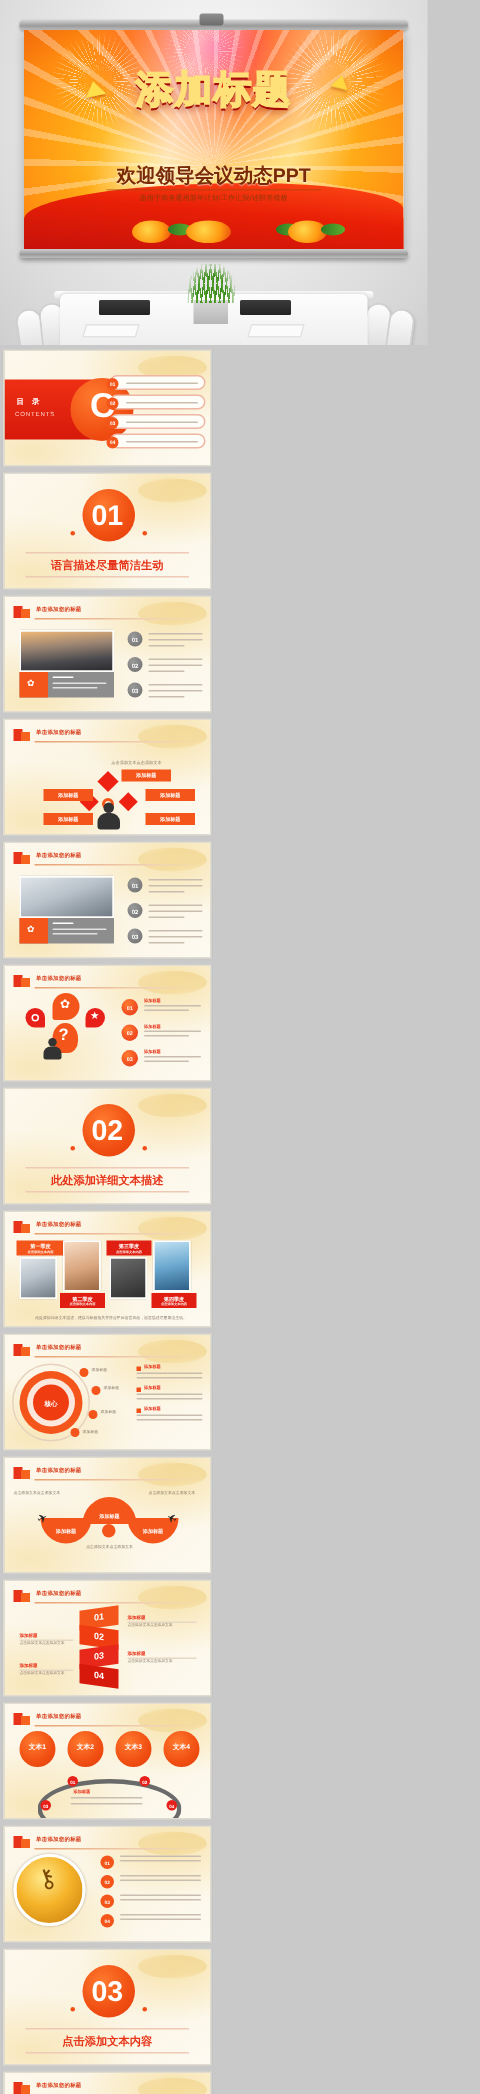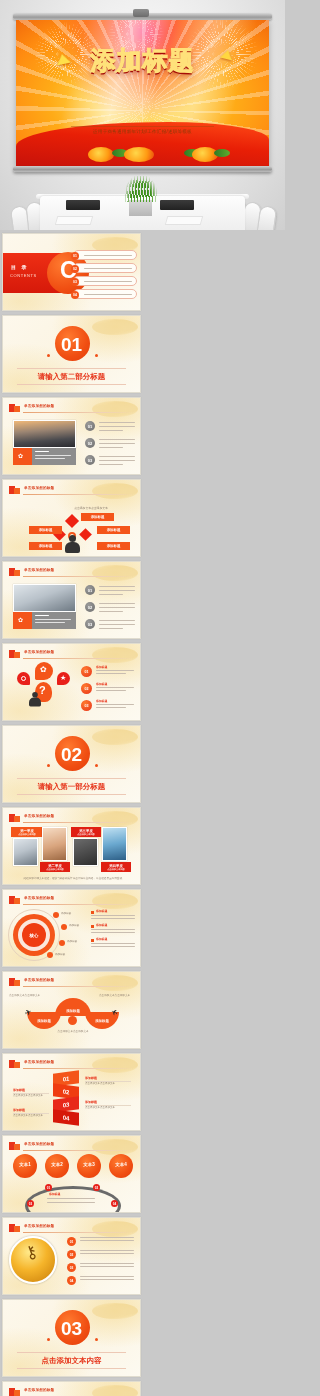--- a/index.html
+++ b/index.html
@@ -190,20 +190,21 @@
     <div class="poster-red"></div>
     <div class="flower f1"></div>
     <div class="leaf l1"></div>
     <div class="flower f2"></div>
     <div class="leaf l2"></div>
     <div class="flower f3"></div>
     <div class="leaf l3"></div>
     <div class="star s1"></div>
     <div class="star s2"></div>
     <div class="poster-t1">添加标题</div>
+    <div class="poster-t3">欢迎领导会议动态PPT</div>
     <div class="poster-rule"></div>
     <div class="poster-t4">适用于商务通用新年计划/工作汇报/述职等模板</div>
   </div>
 
   <div class="screen-bar-bot"></div>
 
   <div class="chair" style="left:12px;  top:206px; transform:rotate(-8deg);"></div>
   <div class="chair" style="left:27px;  top:202px; transform:rotate(-6deg);"></div>
   <div class="chair" style="left:42px;  top:199px; transform:rotate(-4deg);"></div>
   <div class="chair" style="left:57px;  top:196px; transform:rotate(-2deg);"></div>
@@ -251,21 +252,21 @@
     </div>
   </div>
 
   <div class="slide">
     <div class="cloud tr"></div>
     <div class="bigcirc" style="left:52px;top:10px;width:35px;height:35px;"></div>
     <div class="num-big" style="left:58px;top:18px;">01</div>
     <div class="dot-s" style="left:44px;top:38px;"></div>
     <div class="dot-s" style="left:92px;top:38px;"></div>
     <div class="sec-rule" style="top:52px;"></div>
-    <div class="sec-title" style="top:56px;">请输入第二部分标题</div>
+    <div class="sec-title" style="top:56px;">语言描述尽量简洁生动</div>
     <div class="sec-rule" style="top:68px;"></div>
   </div>
 
   <div class="slide">
     <div class="cloud tr"></div>
     <div class="s-head">
       <div class="s-flag"></div>
       <div class="s-title">单击添加您的标题</div>
       <div class="s-rule"></div>
     </div>
@@ -377,21 +378,21 @@
     <div class="txtline" style="left:93px;top:63px;width:30px;"></div>
   </div>
 
   <div class="slide">
     <div class="cloud tr"></div>
     <div class="bigcirc" style="left:52px;top:10px;width:35px;height:35px;"></div>
     <div class="num-big" style="left:58px;top:18px;">02</div>
     <div class="dot-s" style="left:44px;top:38px;"></div>
     <div class="dot-s" style="left:92px;top:38px;"></div>
     <div class="sec-rule" style="top:52px;"></div>
-    <div class="sec-title" style="top:56px;">请输入第一部分标题</div>
+    <div class="sec-title" style="top:56px;">此处添加详细文本描述</div>
     <div class="sec-rule" style="top:68px;"></div>
   </div>
 
   <div class="slide">
     <div class="cloud tr"></div>
     <div class="s-head">
       <div class="s-flag"></div>
       <div class="s-title">单击添加您的标题</div>
       <div class="s-rule"></div>
     </div>

